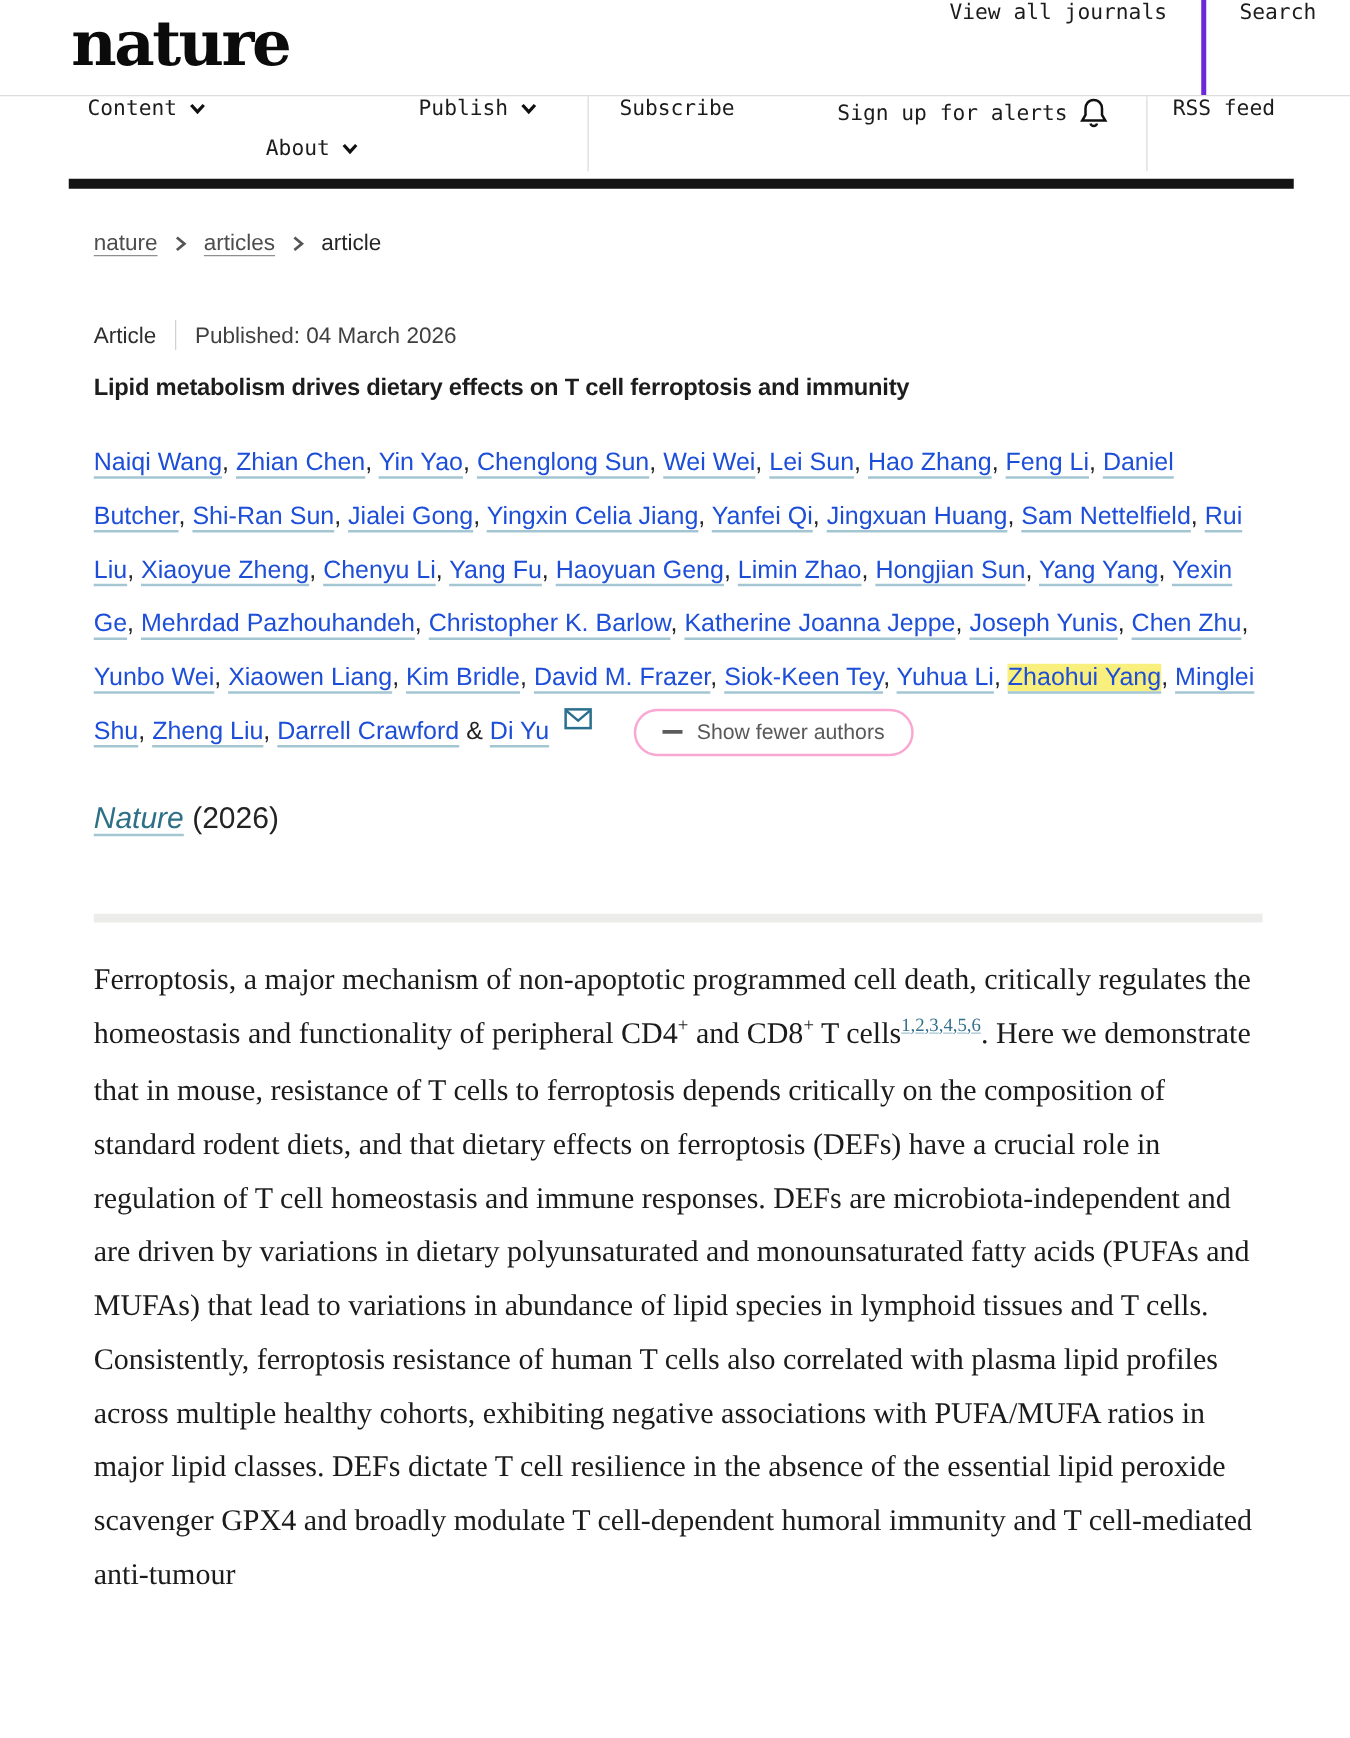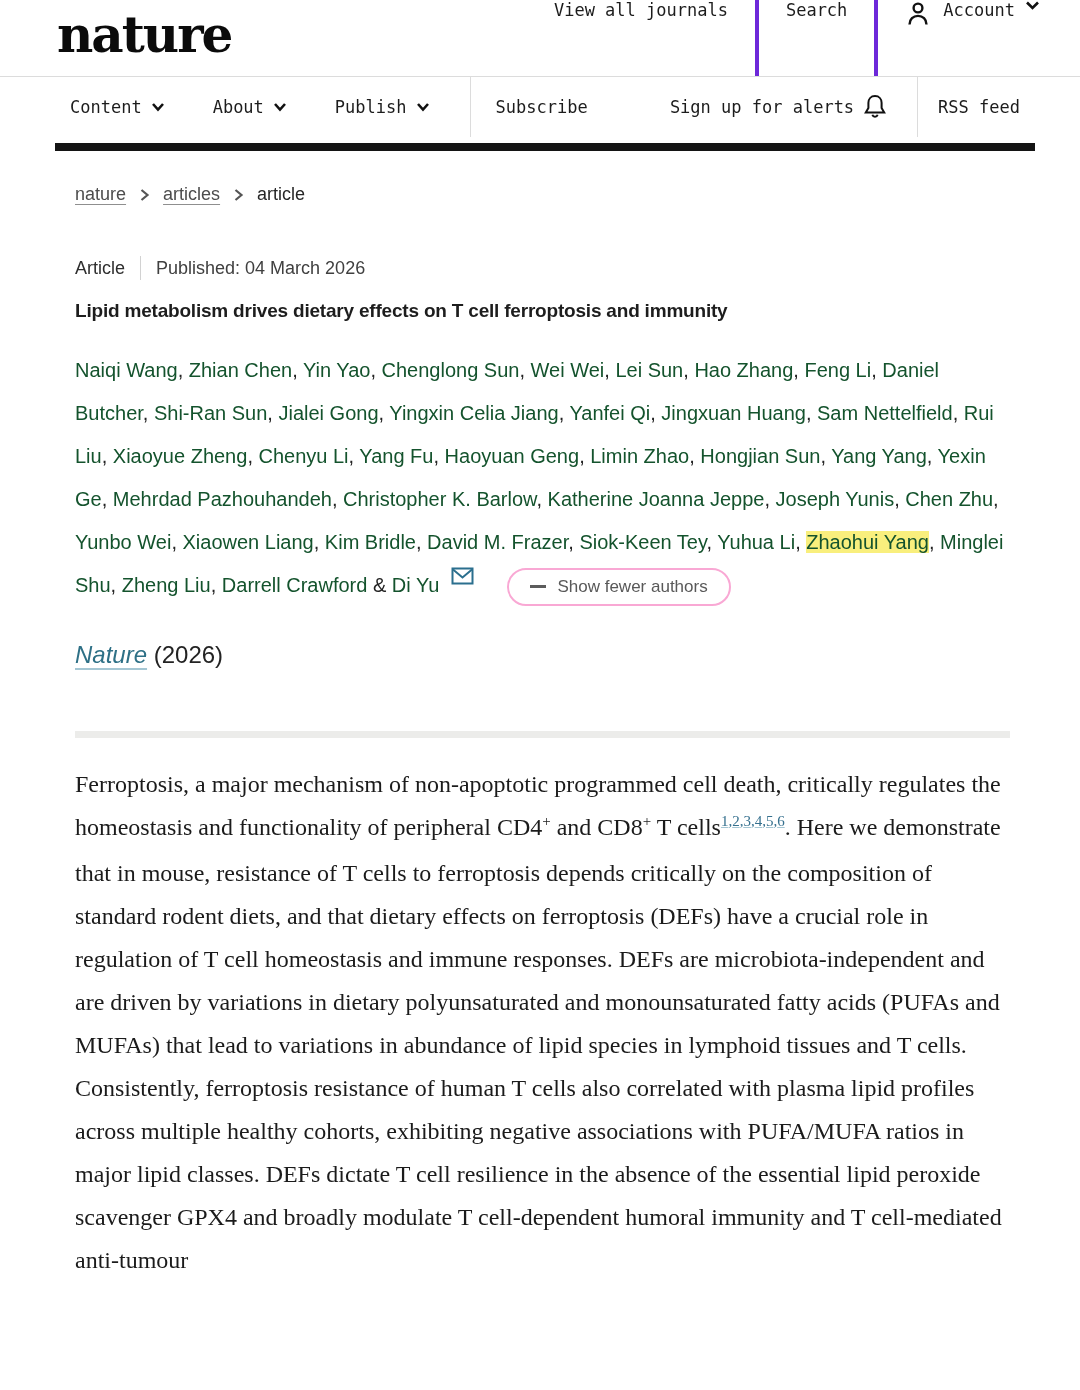--- a/index.html
+++ b/index.html
@@ -25,28 +25,28 @@
   .hr1-right { margin-left:auto; display:flex; align-items:stretch; }
   .h-item {
     display:flex; align-items:flex-start; padding:0 27px;
     font-size:17px; color:#1c1c1c; cursor:pointer;
   }
   .div-left { border-left:4px solid #6d28d9; }
   .account-group span { margin:0 10px 0 12px; }
   .hr1-right .pad-r { padding-right:40px; }
 
   
-  .hrow2 { height:60px; display:flex; align-items:center; }
+  .hrow2 { height:60px; display:flex; align-items:flex-start; }
   .nav-item {
     display:flex; align-items:center; font-size:17px; color:#1c1c1c; cursor:pointer;
   }
   .nav-item svg { margin-left:9px; }
   .vdiv { width:1px; background:#dcdcdc; align-self:stretch; }
   .n-content { margin-left:70px; }
-  .n-about { margin-left:48px; }
+  .n-about { margin-left:48px;margin-top:32px; }
   .n-publish { margin-left:48px; }
   .vdiv1 { margin-left:40px; }
   .n-subscribe { margin-left:25px; }
   .n-alerts { margin-left:auto; margin-right:30px; }
   .vdiv2 { }
   .n-rss { margin-left:20px; margin-right:60px; }
   .black-bar { height:8px; background:#141414; margin:6px 45px 0 55px; }
 
   
   main { padding:0 70px 0 75px; }
@@ -61,21 +61,21 @@
   .meta-div { width:1px; height:24px; background:#d2d2d2; margin:0 15px; }
   .meta-pub { color:#404040; }
 
   .title {
     margin-top:9px; font-size:19px; font-weight:bold; color:#1d1d1d;
     line-height:44px; letter-spacing:-0.2px; max-width:940px;
   }
 
   .authors { margin-top:16px; font-size:20px; line-height:43px; color:#232323; max-width:945px; }
   .author-link {
-    color:#14532d; text-decoration-color:#a4c6d3;
+    color:#1d4ed8; text-decoration:underline; text-decoration-color:#a4c6d3;
     text-underline-offset:5px; text-decoration-thickness:1.5px; cursor:pointer;
   }
   .author-link.hl { background:#f9ef7d; }
   .env { margin-left:6px; vertical-align:7px; }
   .show-fewer {
     display:inline-flex; align-items:center; vertical-align:middle;
     margin-left:28px; padding:7px 21px; background:#fff;
     border:2px solid #f9a8d4; border-radius:999px;
     font-family:"Liberation Sans","DejaVu Sans",sans-serif;
     font-size:17px; color:#595959; cursor:pointer; line-height:normal;
@@ -106,30 +106,20 @@
 <header>
   <div class="hrow1 mono">
     <div class="logo">nature</div>
     <div class="hr1-right">
       <div class="h-item">
         <span>View all journals</span>
       </div>
       <div class="h-item div-left">
         <span>Search</span>
       </div>
-      <div class="h-item div-left account-group pad-r">
-        <svg width="26" height="28" viewBox="0 0 26 28">
-          <circle cx="13" cy="8" r="4.4" fill="none" stroke="#111" stroke-width="2.4"></circle>
-          <path d="M4.5 24.5 c0-5.4 3.8-8.6 8.5-8.6 s8.5 3.2 8.5 8.6" fill="none" stroke="#111" stroke-width="2.4"></path>
-        </svg>
-        <span>Account</span>
-        <svg width="15" height="11" viewBox="0 0 15 11">
-          <polyline points="2,2.5 7.5,8 13,2.5" fill="none" stroke="#111" stroke-width="2.6"></polyline>
-        </svg>
-      </div>
     </div>
   </div>
 
   <div class="hrow2 mono">
     <div class="nav-item n-content">
       <span>Content</span>
       <svg width="14" height="10" viewBox="0 0 14 10">
           <polyline points="2,2 7,7.5 12,2" fill="none" stroke="#111" stroke-width="2.6"></polyline>
         </svg>
     </div>

